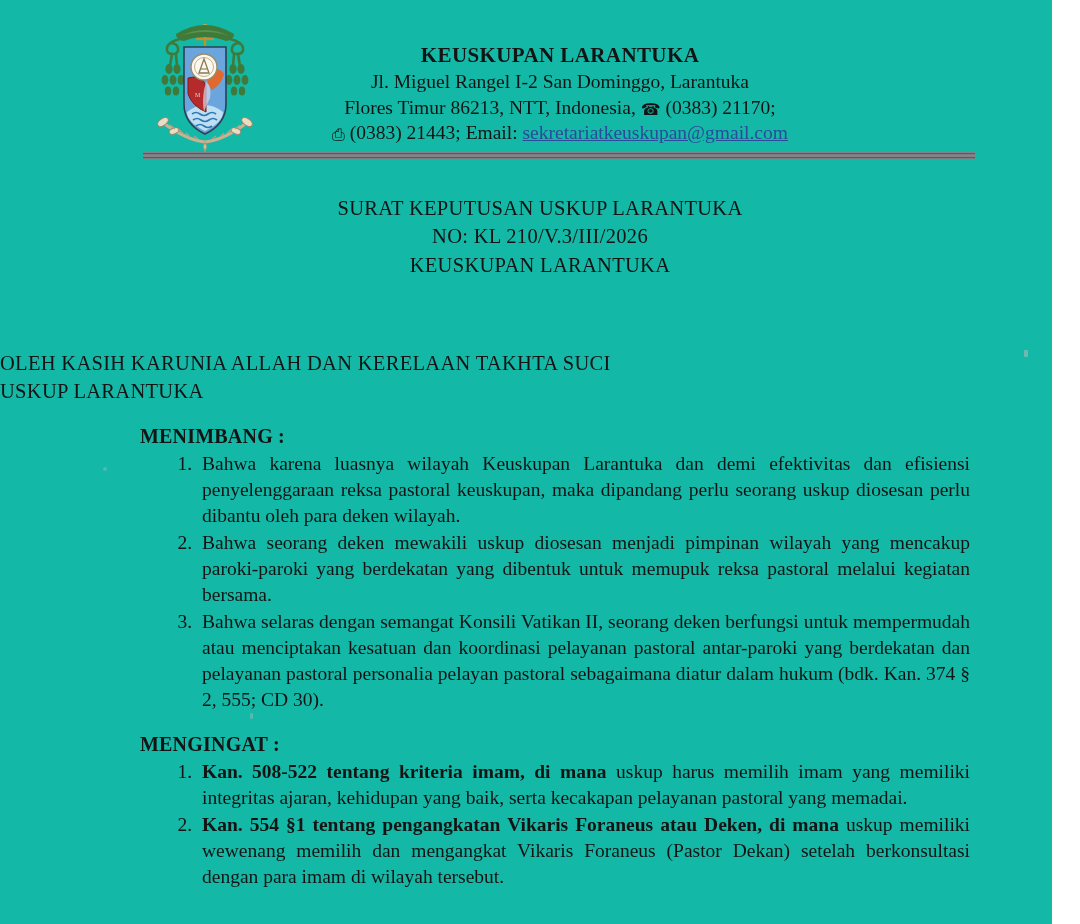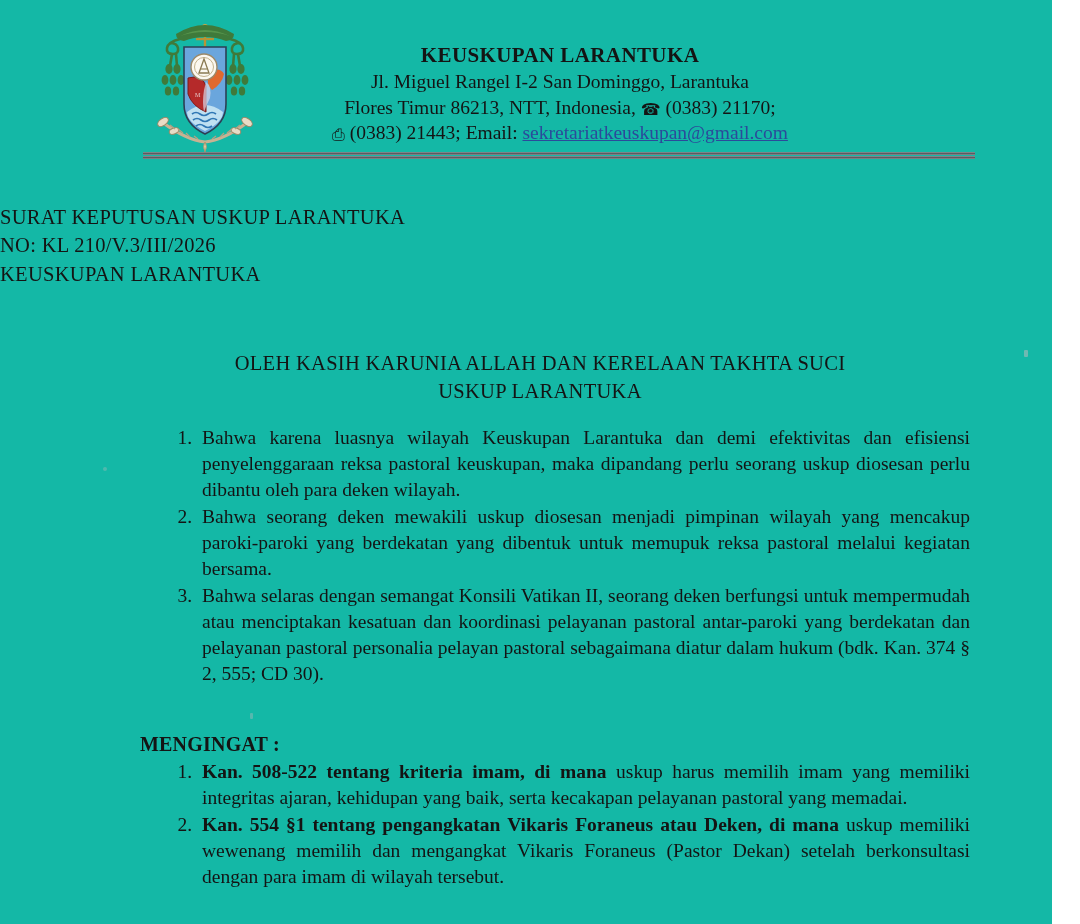--- a/index.html
+++ b/index.html
@@ -91,35 +91,36 @@
     left: 0; right: 0;
     background: linear-gradient(to bottom, #8e9196 0%, #6f7377 35%, #4b4e52 60%, #9ba0a5 100%);
   }
   .rule-3d .bar.top { top: 0; height: 3px; }
   .rule-3d .bar.bot { top: 4px; height: 3px; }
 
   
   .title-block {
     position: absolute;
     left: 0;
-    top: 203px;
+    top: 194px;
     width: 1080px;
+    text-align: center;
     line-height: 1.38;
   }
   .title-block .t-line {
     font-size: 20.5px;
     letter-spacing: .3px;
   }
 
   .subtitle-block {
     position: absolute;
     left: 0;
     top: 350px;
     width: 1080px;
-    text-align: center;
+    text-align: left;
     line-height: 1.35;
   }
   .subtitle-block .t-line {
     font-size: 20.5px;
     letter-spacing: .3px;
   }
 
   
   .section {
     position: absolute;
@@ -278,20 +279,21 @@
     <div class="t-line">NO: KL 210/V.3/III/2026</div>
     <div class="t-line">KEUSKUPAN LARANTUKA</div>
   </div>
 
   <div class="subtitle-block">
     <div class="t-line">OLEH KASIH KARUNIA ALLAH DAN KERELAAN TAKHTA SUCI</div>
     <div class="t-line">USKUP LARANTUKA</div>
   </div>
 
   <div class="section sec-menimbang">
+    <div class="sec-heading">MENIMBANG :</div>
     <ol class="clause-list">
       <li>
         <span class="marker">1.</span>
         <span class="clause-text">Bahwa karena luasnya wilayah Keuskupan Larantuka dan demi efektivitas dan efisiensi penyelenggaraan reksa pastoral keuskupan, maka dipandang perlu seorang uskup diosesan perlu dibantu oleh para deken wilayah.</span>
       </li>
       <li>
         <span class="marker">2.</span>
         <span class="clause-text">Bahwa seorang deken mewakili uskup diosesan menjadi pimpinan wilayah yang mencakup paroki-paroki yang berdekatan yang dibentuk untuk memupuk reksa pastoral melalui kegiatan bersama.</span>
       </li>
       <li>

